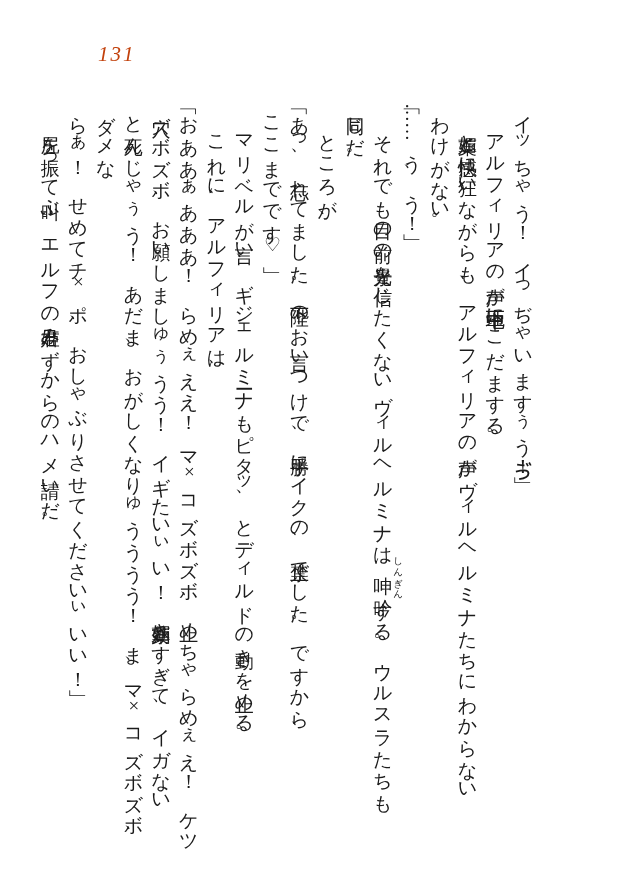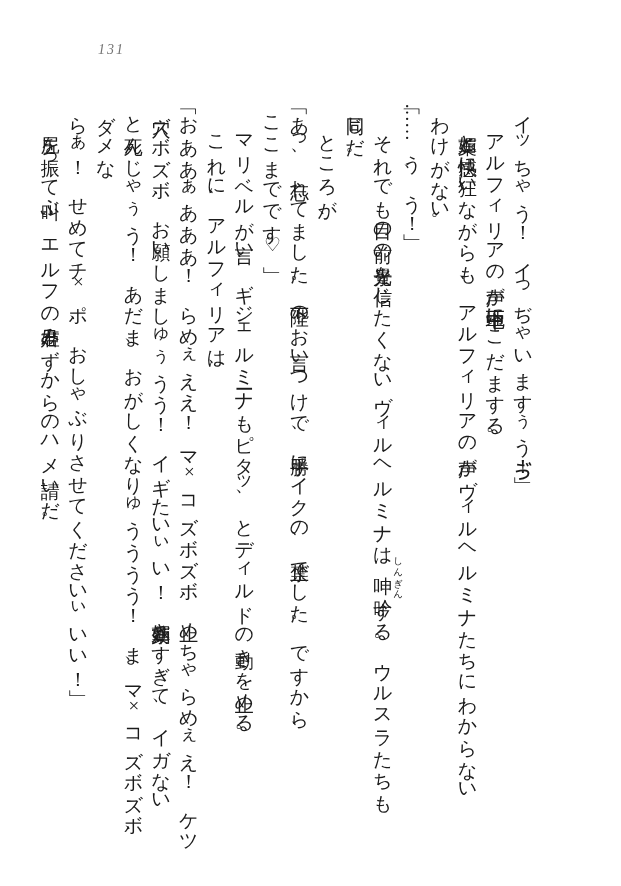--- a/index.html
+++ b/index.html
@@ -13,23 +13,23 @@
     height: 886px;
     background: #ffffff;
     overflow: hidden;
     font-family: "Liberation Serif", "DejaVu Serif", serif;
   }
   .page-number {
     position: absolute;
     left: 98px;
     top: 42px;
     font-style: italic;
-    font-size: 14px;
+    font-size: 21px;
     letter-spacing: 2px;
-    color: #737373;
+    color: #c2410c;
   }
   .body-text {
     position: absolute;
     top: 103px;
     right: 84px;
     height: 748px;
     writing-mode: vertical-rl;
     text-orientation: mixed;
     font-size: 19px;
     line-height: 27.7px;

